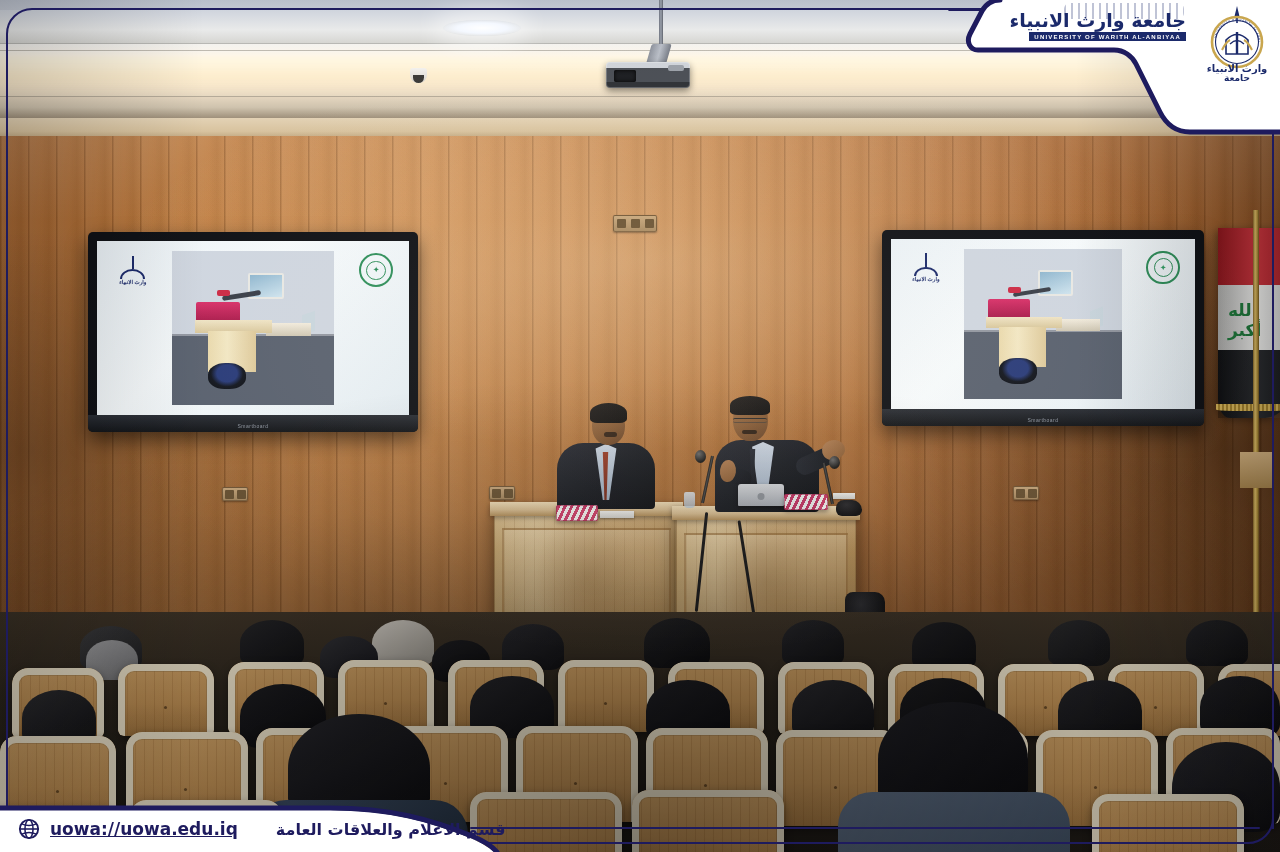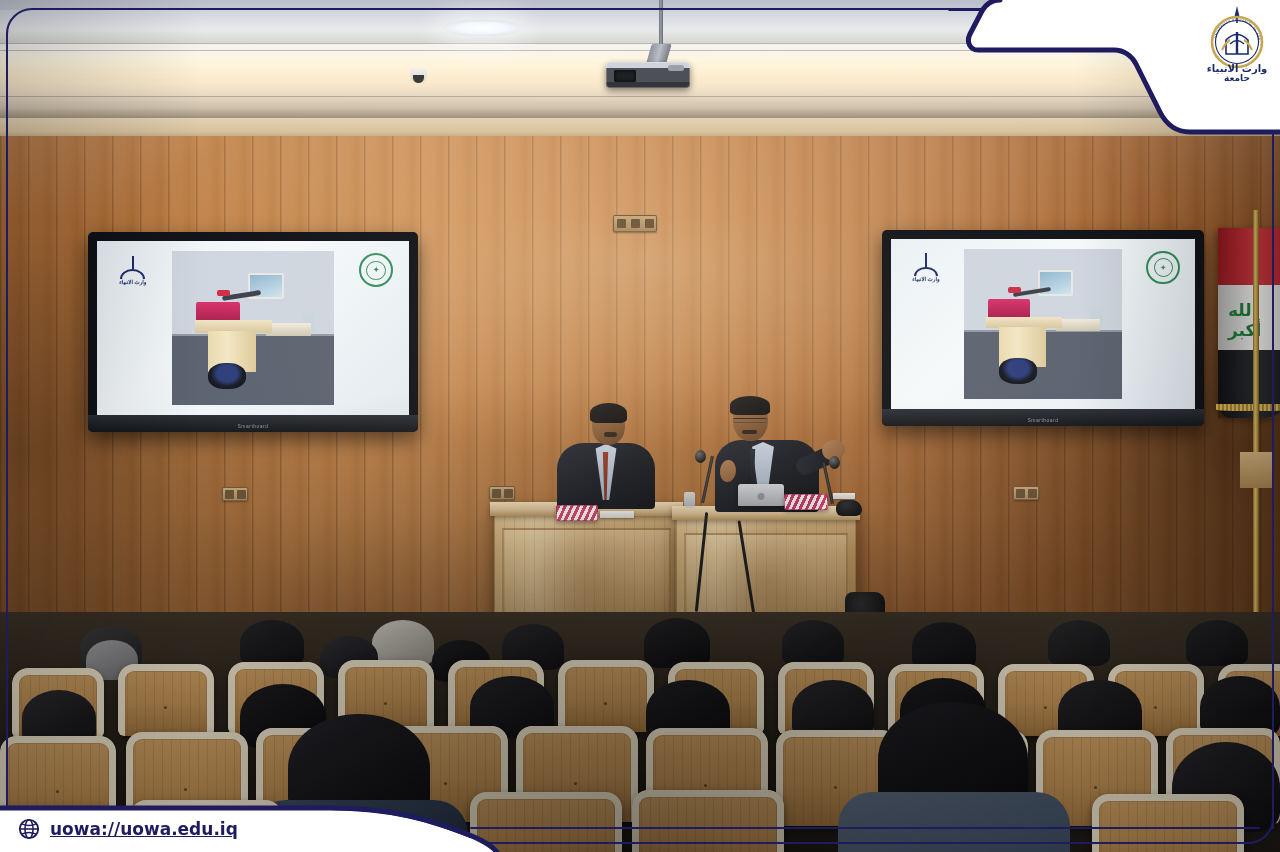--- a/index.html
+++ b/index.html
@@ -760,20 +760,25 @@
     <svg viewBox="0 0 316 150" preserveAspectRatio="none" aria-hidden="true">
       <path d="M316,0 L36,0 C28,0 22,4 18,11 L6,34 C2,42 6,50 14,50
                L150,50 C160,50 168,56 172,64 L196,112 C202,124 212,132 226,132
                L316,132 Z" fill="#ffffff"></path>
       <path d="M36,0 C28,0 22,4 18,11 L6,34 C2,42 6,50 14,50
                L150,50 C160,50 168,56 172,64 L196,112 C202,124 212,132 226,132
                L316,132" fill="none" stroke="#1e1b5e" stroke-width="5" stroke-linejoin="round" stroke-linecap="round"></path>
     </svg>
   </div>
 
+  <div class="logo-wordmark">
+    <div class="lw-orn"></div>
+    <div class="lw-ar">جامعة وارث الانبياء</div>
+    <div class="lw-en">UNIVERSITY OF WARITH AL-ANBIYAA</div>
+  </div>
 
   <div class="seal">
     <svg viewBox="0 0 62 78" aria-hidden="true">
 
       <path d="M31 2 L33.4 12 L31 15 L28.6 12 Z" fill="#1b2a6b"></path>
       <rect x="30.2" y="14" width="1.6" height="10" fill="#1b2a6b"></rect>
 
       <circle cx="31" cy="38" r="25" fill="none" stroke="#c9a64e" stroke-width="2.6"></circle>
       <circle cx="31" cy="38" r="21.5" fill="none" stroke="#1b2a6b" stroke-width="1.1"></circle>
       <circle cx="31" cy="38" r="19" fill="#ffffff"></circle>
@@ -808,15 +813,16 @@
     <span class="globe">
       <svg viewBox="0 0 24 24" aria-hidden="true">
         <circle cx="12" cy="12" r="10" fill="none" stroke="#1e1b5e" stroke-width="2"></circle>
         <ellipse cx="12" cy="12" rx="4.4" ry="10" fill="none" stroke="#1e1b5e" stroke-width="1.7"></ellipse>
         <line x1="2" y1="12" x2="22" y2="12" stroke="#1e1b5e" stroke-width="1.7"></line>
         <path d="M4 6.5 Q12 10 20 6.5" fill="none" stroke="#1e1b5e" stroke-width="1.5"></path>
         <path d="M4 17.5 Q12 14 20 17.5" fill="none" stroke="#1e1b5e" stroke-width="1.5"></path>
       </svg>
     </span>
     <a class="url" href="#">uowa://uowa.edu.iq</a>
+    <span class="dept">قسم الاعلام والعلاقات العامة</span>
   </div>
 
 </div>
 
 </body></html>

